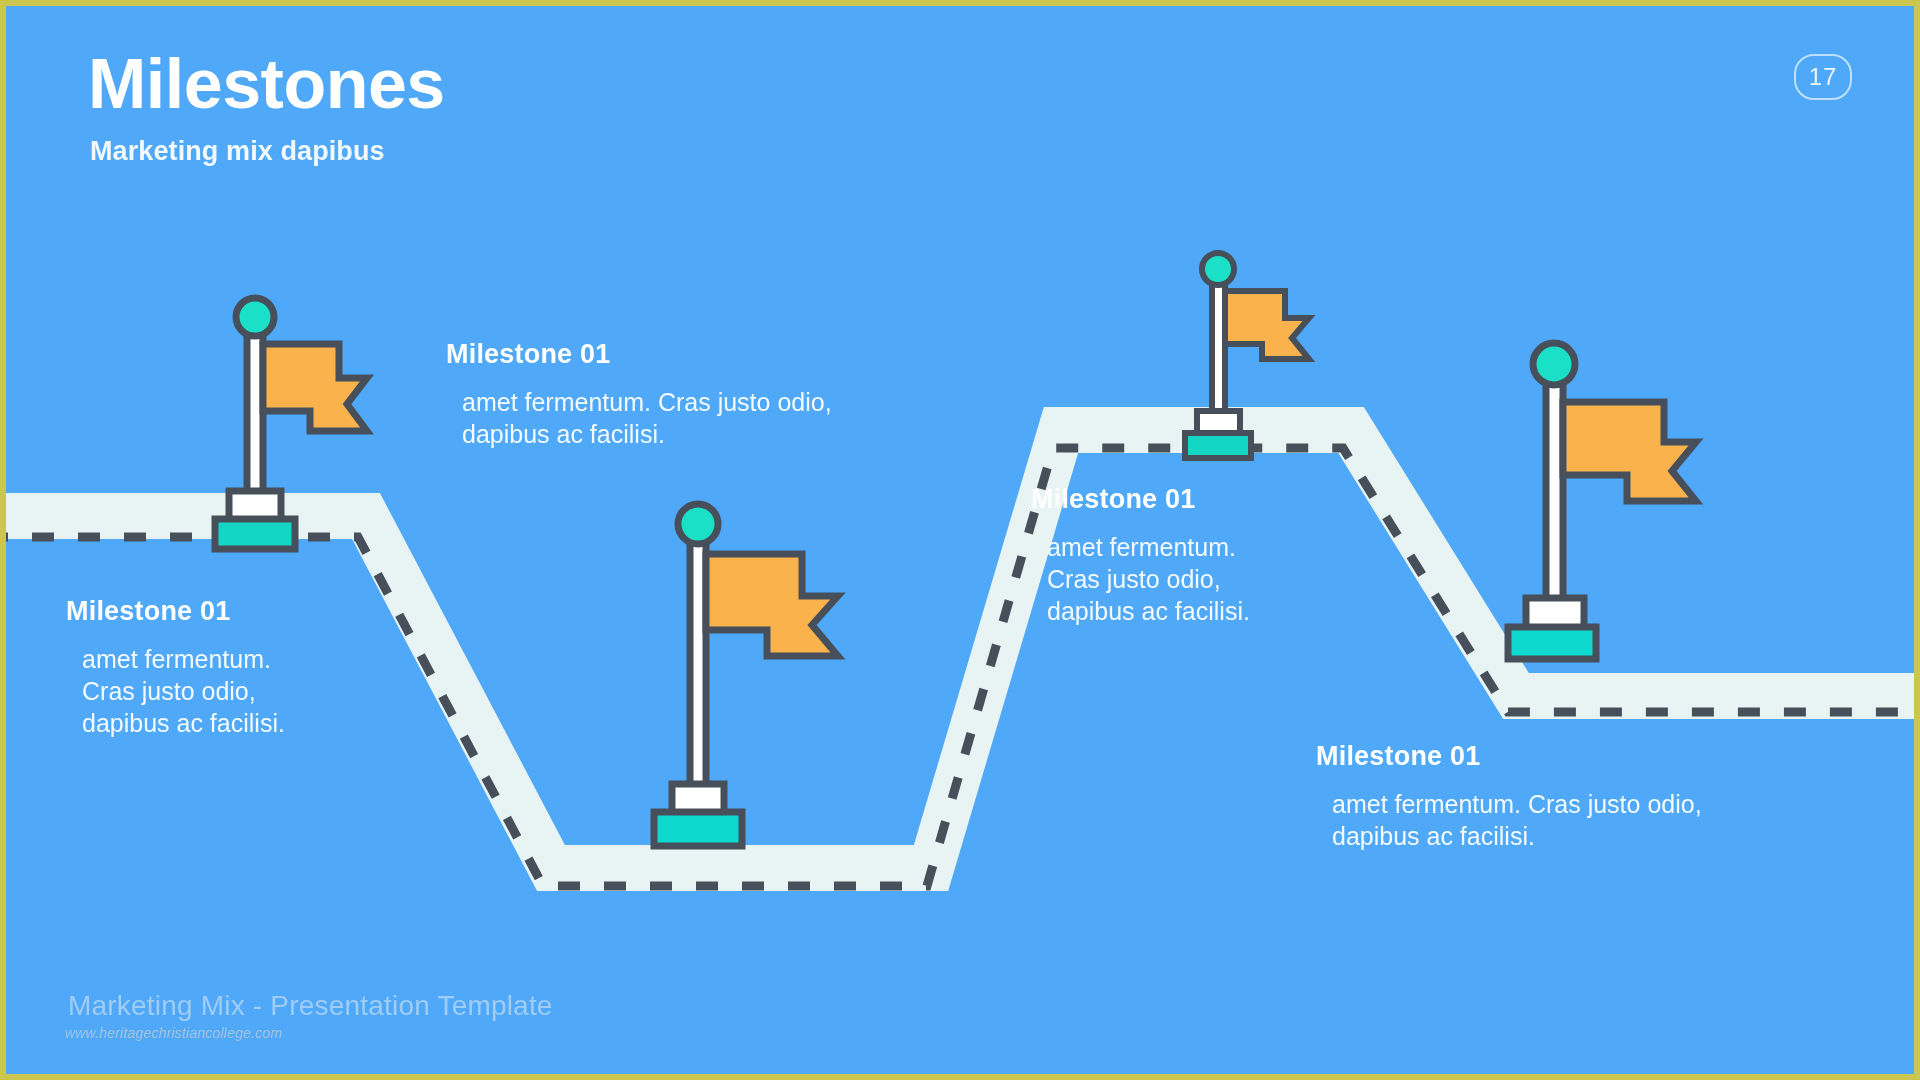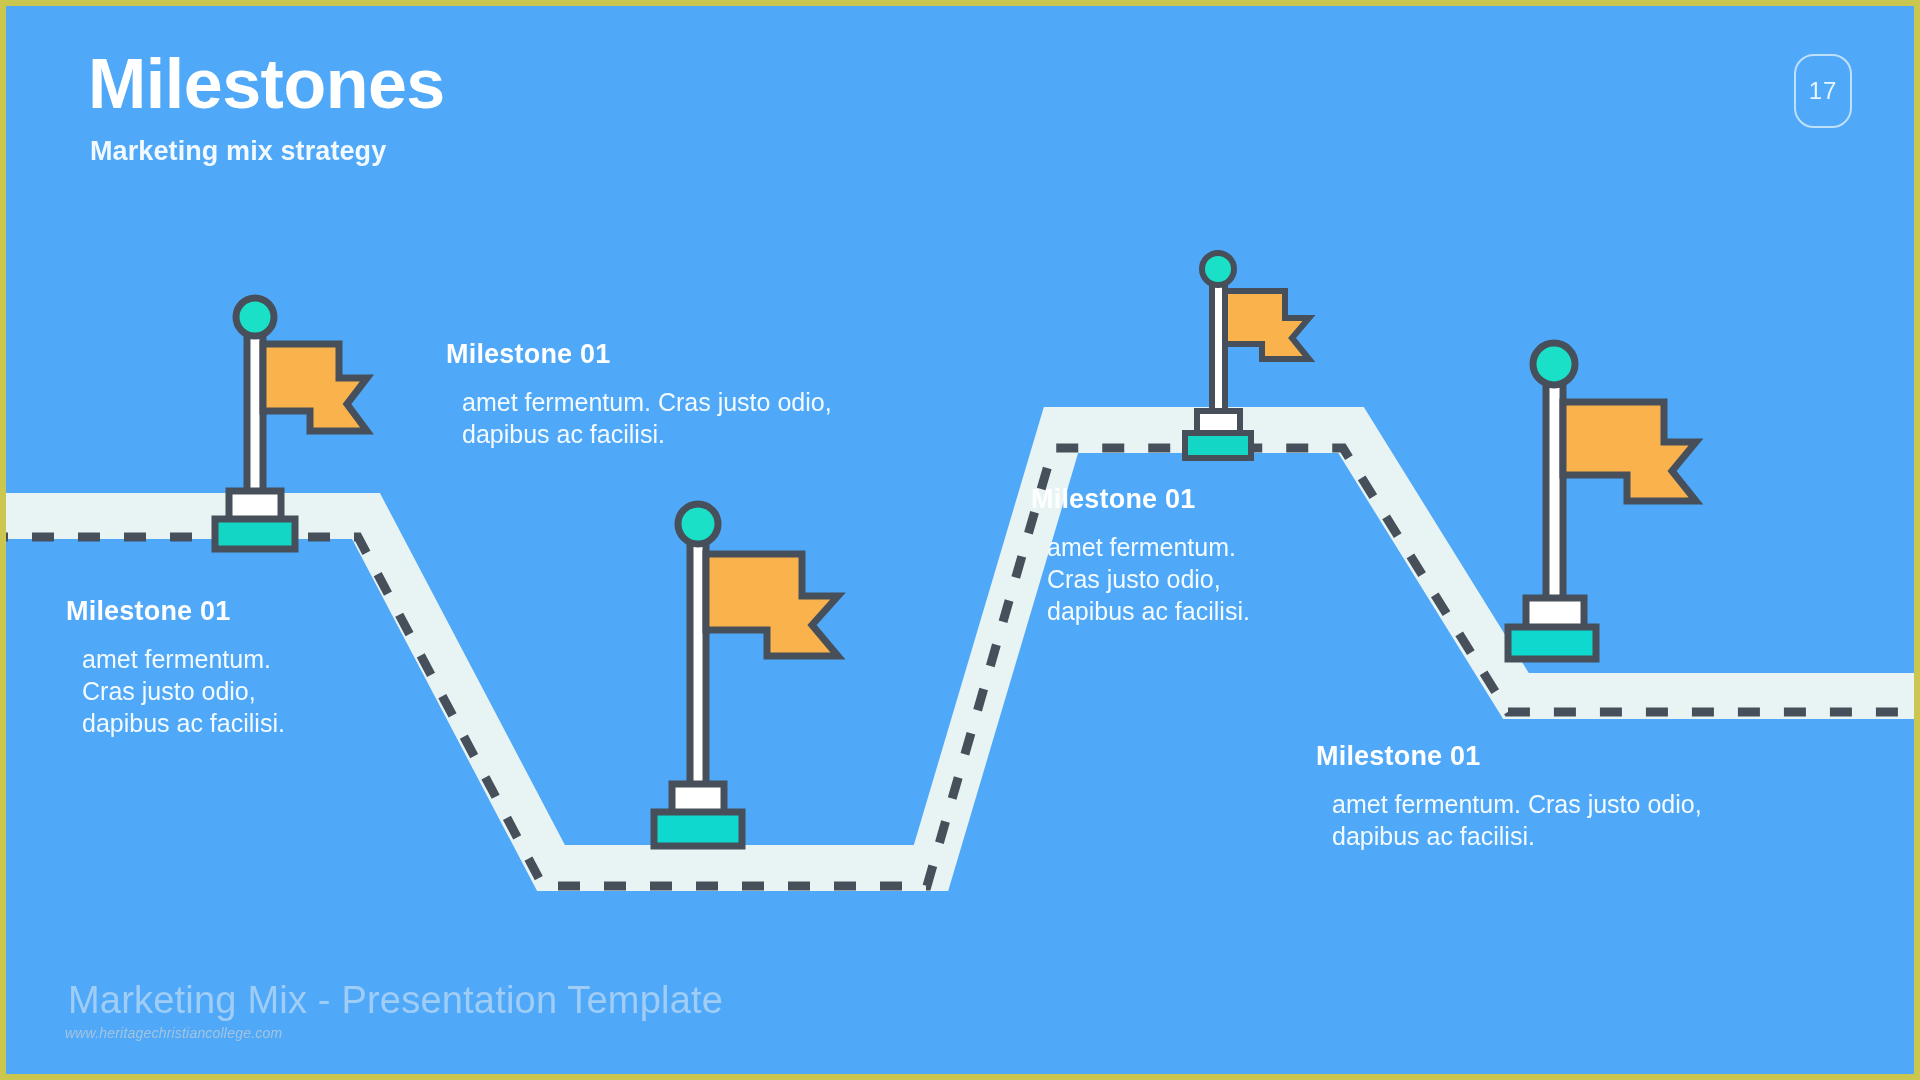--- a/index.html
+++ b/index.html
@@ -48,21 +48,21 @@
     letter-spacing: 0.1px;
     white-space: nowrap;
   }
 
   
   .page-badge {
     position: absolute;
     right: 62px;
     top: 48px;
     width: 58px;
-    height: 74px;
+    height: 46px;
     border: 2px solid #BFE0FB;
     border-radius: 20px;
     color: #EAF5FF;
     font-size: 24px;
     display: flex;
     align-items: center;
     justify-content: center;
     letter-spacing: 1px;
     box-sizing: border-box;
   }
@@ -103,21 +103,21 @@
     line-height: 1.28;
     margin: 16px;
   }
   .ms-body .ln { display: block; white-space: nowrap; }
 
   
   .footer {
     position: absolute;
     left: 62px;
     bottom: 52px;
-    font-size: 38px;
+    font-size: 28px;
     color: #9FCDF6;
     letter-spacing: 0.2px;
     white-space: nowrap;
   }
   .watermark {
     position: absolute;
     left: 59px;
     bottom: 33px;
     font-size: 14px;
     color: #A8C6DE;
@@ -158,21 +158,21 @@
           921,880
           1047,442
           1337,442
           1502,706
           1940,706" fill="none" stroke="#47505A" stroke-width="9" stroke-dasharray="22 24" stroke-linecap="butt" stroke-linejoin="miter"></polyline>
     </g>
   </svg>
 
   <div class="header">
     <h1 class="title">Milestones</h1>
-    <div class="subtitle">Marketing mix strategy</div>
+    <div class="subtitle">Marketing mix dapibus</div>
   </div>
 
   <div class="page-badge">
     <span>17</span>
   </div>
 
   <div class="marker" style="left:205px; top:295px;">
     <svg width="170" height="250" viewBox="0 0 170 250" xmlns="http://www.w3.org/2000/svg">
       <g stroke="#47505A" stroke-width="7" stroke-linejoin="miter">
 

